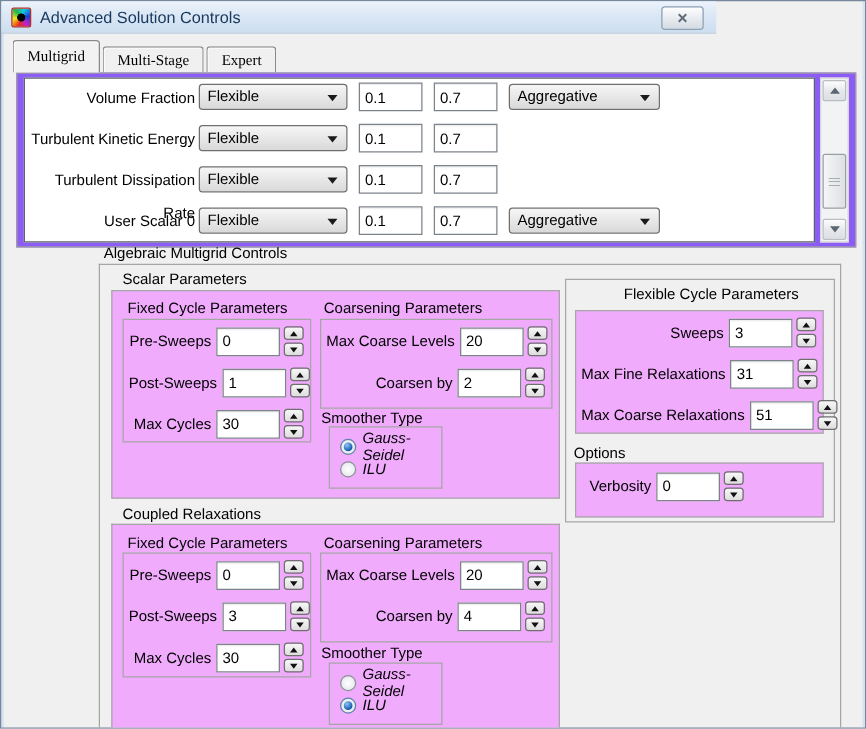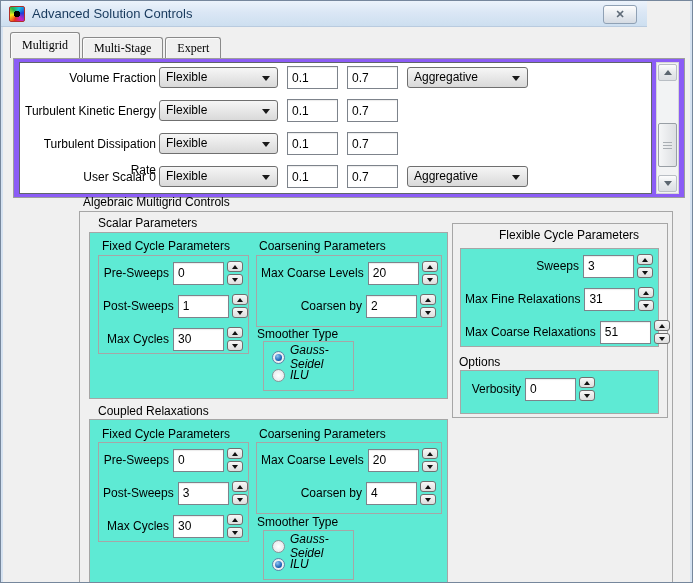--- a/index.html
+++ b/index.html
@@ -5,21 +5,21 @@
   * { margin:0; padding:0; box-sizing:border-box; }
   body { background:#d8d8d8; font-family:"Liberation Sans", sans-serif; }
   .window{
     position:relative; width:693px; height:583px; background:#f0f0f0;
     border:1px solid #76879c; overflow:hidden;
     box-shadow: inset 2px 0 0 #d5e2f1, inset -2px 0 0 #d5e2f1;
     font-size:12px; color:#000;
   }
   
   .titlebar{
-    position:absolute; left:0; top:0; width:646px; height:26px;
+    position:absolute; left:0; top:0; width:572px; height:26px;
     background:linear-gradient(#ecf3fb, #dbe7f5 45%, #cddff0);
     border-bottom:1px solid #b9cbdf;
     display:flex; align-items:center;
   }
   .app-icon{
     width:16px; height:16px; margin-left:8px; border:1px solid #b03028; border-radius:2px;
     background:
       radial-gradient(circle at 50% 50%, #000 0 3px, rgba(0,0,0,0) 3.5px),
       conic-gradient(from 200deg, #e82c1e, #f7ec13, #27b34b, #16c8e0, #1b3fd6, #c023c9, #e82c1e);
   }
@@ -84,21 +84,21 @@
   .sb-arr-down{ width:0;height:0;border-left:4px solid transparent;border-right:4px solid transparent;border-top:5px solid #5b6670; }
   .sb-thumb{
     position:absolute; left:1px; top:60px; width:19px; height:44px;
     border:1px solid #999fa5; border-radius:2px;
     background:linear-gradient(90deg,#f5f6f7,#dddfe2);
     display:flex; align-items:center; justify-content:center;
   }
   .sb-grip{ width:9px; height:7px;
     background:repeating-linear-gradient(#a9aeb3 0 1px, transparent 1px 3px); }
   
-  .gbox{ position:absolute; border:1px solid #a6a6a6; background:#5eead4; }
+  .gbox{ position:absolute; border:1px solid #a6a6a6; background:#f0abfc; }
   .noBottom{ border-bottom:none; }
   .box-title{ position:absolute; height:14px; line-height:14px; white-space:nowrap; background:transparent; }
   
   .spinstack{ position:absolute; inset:0; display:flex; flex-direction:column; padding:5px 5px 0 4px; }
   .spinrow{ display:flex; align-items:center; height:24px; margin-bottom:9px; }
   .spinrow .lbl{ flex:1; text-align:right; padding-right:4px; white-space:nowrap; }
   .spinrow input{
     width:51px; height:23px; border:1px solid #7d838b; background:#fff;
     font:12px "Liberation Sans", sans-serif; padding:0 4px;
     box-shadow:inset 0 1px 1px rgba(0,0,0,.08); flex:0 0 51px;

